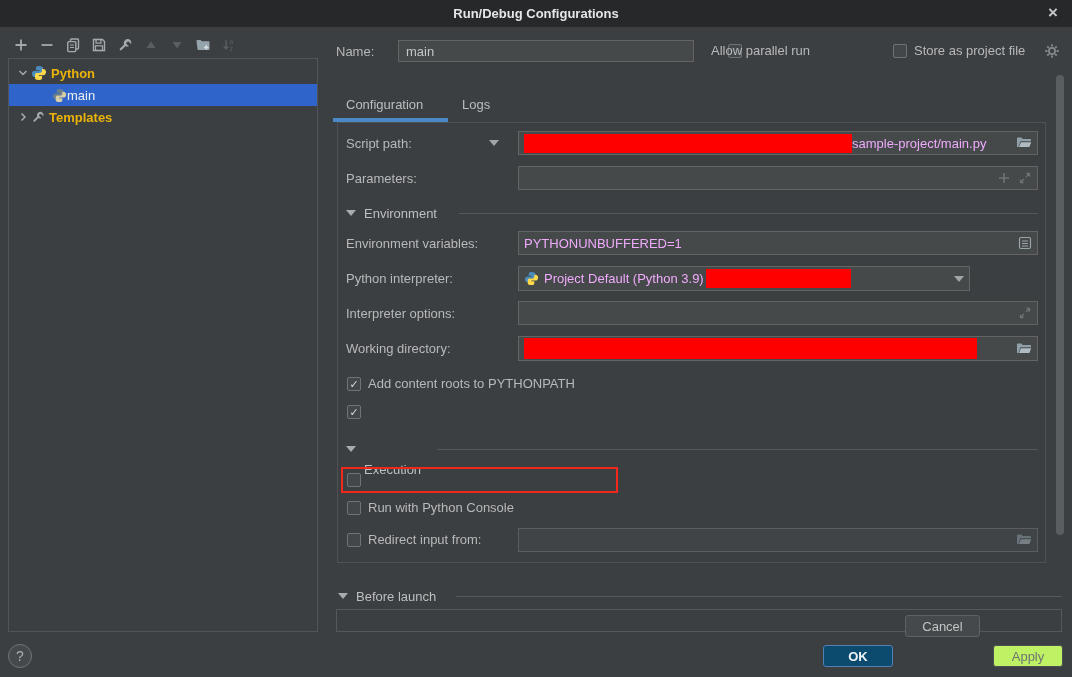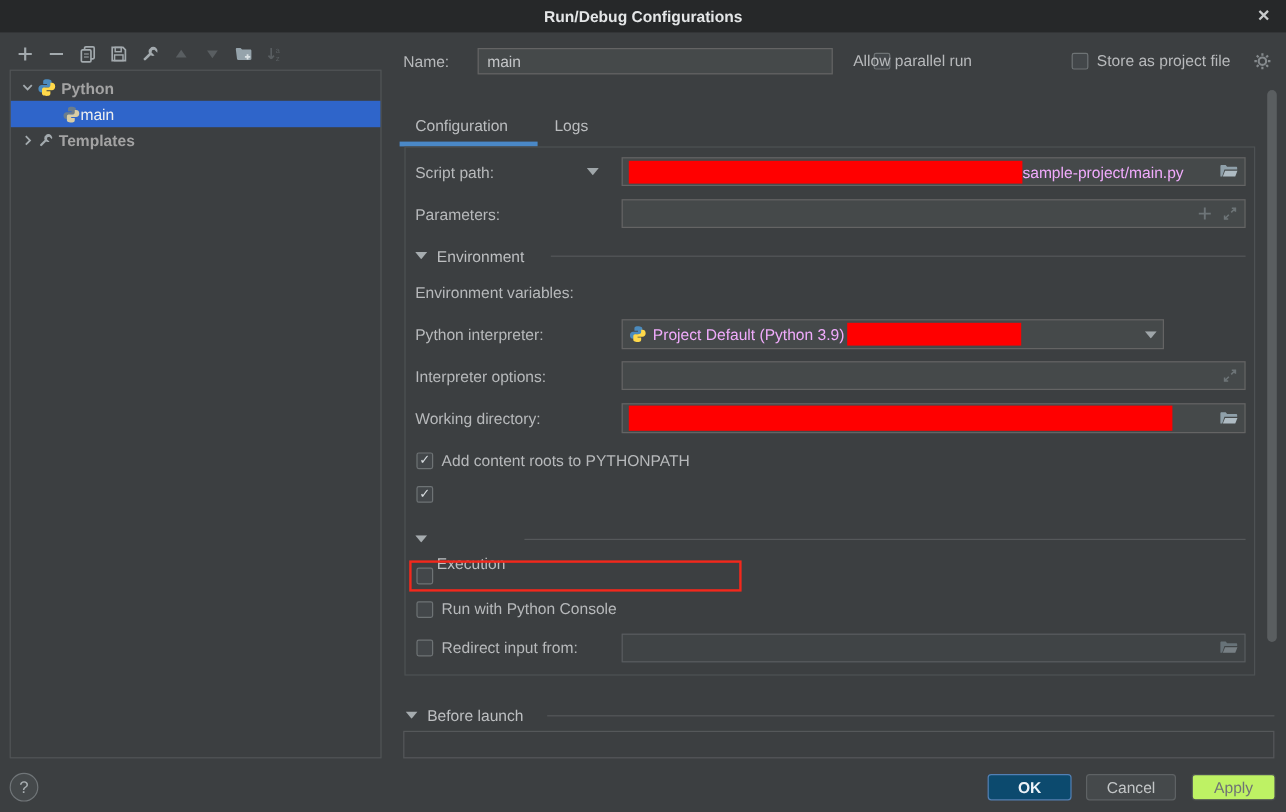--- a/index.html
+++ b/index.html
@@ -11,21 +11,21 @@
             display:flex;align-items:center;justify-content:center;font-weight:bold;color:#e4e6e7;font-size:13px;}
   .close-btn{position:absolute;right:9px;top:3px;width:20px;height:20px;display:flex;align-items:center;
              justify-content:center;color:#c7cacb;font-size:17px;cursor:default;}
   
   .toolbar{position:absolute;left:8px;top:32px;height:26px;display:flex;align-items:center;}
   .tico{width:26px;height:22px;display:flex;align-items:center;justify-content:center;}
   
   .tree{position:absolute;left:8px;top:58px;width:310px;height:574px;border:1px solid #525557;box-sizing:border-box;background:#3c3f41;}
   .trow{height:22px;display:flex;align-items:center;white-space:nowrap;}
   .trow .gap{width:4px;}
-  .tlabel-bold{font-weight:bold;color:#a3a3a3;}
+  .tlabel-bold{font-weight:bold;color:#eab308;}
   .trow.selected{background:#2f65ca;color:#eceef0;}
   .chev{width:16px;display:flex;align-items:center;justify-content:center;}
   .muted-py{filter:saturate(.3) brightness(.95);}
   
   .field{position:absolute;height:24px;background:#45494a;border:1px solid #646464;box-sizing:border-box;
          display:flex;align-items:center;padding:0 5px;color:#f0abfc;overflow:hidden;}
   .field.disabled{background:#404446;border-color:#595d5f;}
   .redact{background:#ff0000;height:19px;flex:none;}
   .spacer{flex:1;}
   .lbl{position:absolute;color:#b7b9bb;white-space:nowrap;}
@@ -34,21 +34,21 @@
       box-sizing:border-box;display:flex;align-items:center;justify-content:center;color:#d6dbde;font-size:11px;line-height:1;}
   .content-box{position:absolute;left:337px;top:122px;width:709px;height:441px;border:1px solid #4e5254;box-sizing:border-box;}
   .tab{position:absolute;color:#bbbdbf;}
   .tab-underline{position:absolute;left:333px;top:118px;width:115px;height:4px;background:#4a88c7;}
   .scroll-thumb{position:absolute;left:1056px;top:75px;width:8px;height:460px;background:#5a5e60;border-radius:4px;}
   .annotation{position:absolute;left:341px;top:467px;width:277px;height:26px;border:2px solid #f3281c;box-sizing:border-box;}
   
   .btn{position:absolute;height:22px;border-radius:3px;display:flex;align-items:center;justify-content:center;
        box-sizing:border-box;font-size:13px;}
   .btn-ok{left:823px;top:645px;width:70px;background:#0c4a6e;border:1px solid #5280b4;color:#eef3f8;font-weight:bold;}
-  .btn-cancel{left:905px;top:645px;width:75px;background:#45494b;border:1px solid #5e6264;color:#c2c5c6;}
+  .btn-cancel{left:905px;top:615px;width:75px;background:#45494b;border:1px solid #5e6264;color:#c2c5c6;}
   .btn-apply{left:993px;top:645px;width:70px;background:#bef264;border:1px solid #4b4f51;color:#6f7375;}
   .help{position:absolute;left:8px;top:644px;width:24px;height:24px;border:1px solid #707578;border-radius:50%;
         box-sizing:border-box;display:flex;align-items:center;justify-content:center;color:#a9afb2;font-size:14px;background:#45494b;}
   .before-box{position:absolute;left:336px;top:609px;width:726px;height:23px;border:1px solid #55585a;box-sizing:border-box;}
   svg{display:block;}
 </style>
 </head>
 <body>
 
 <div class="dialog">
@@ -218,20 +218,30 @@
 
   <span class="abs" style="left:346px;top:210px;">
     <svg width="10" height="6" viewBox="0 0 10 6">
         <path d="M0 0h10L5 6z" fill="#a6acaf"></path>
       </svg>
     </span>
   <span class="lbl" style="left:364px;top:206px;color:#bdbfc1;">Environment</span>
   <div class="sect-line" style="left:459px;top:213px;width:579px;"></div>
 
   <span class="lbl" style="left:346px;top:236px;">Environment variables:</span>
+  <div class="field" style="left:518px;top:231px;width:520px;">
+    <span>PYTHONUNBUFFERED=1</span>
+    <span class="spacer"></span>
+    <span>
+      <svg width="14" height="14" viewBox="0 0 14 14">
+          <rect x="1.5" y="1.5" width="11" height="11" rx="1.5" fill="none" stroke="#9aa4a8" stroke-width="1.2"></rect>
+          <path d="M4 5h6M4 7.5h6M4 10h6" stroke="#9aa4a8" stroke-width="1.1"></path>
+        </svg>
+      </span>
+  </div>
 
   <span class="lbl" style="left:346px;top:271px;">Python interpreter:</span>
   <div class="field" style="left:518px;top:266px;width:452px;height:25px;">
     <span style="margin-right:5px;">
       <svg width="15" height="15" viewBox="0 0 16 16">
           <path fill="#4b8bbe" d="M8 1C5.2 1 5 2.2 5 3v2h3.2v.8H3.8C2.2 5.8 1 6.9 1 8.9 1 11 2.2 12 3.8 12H5v-1.8C5 8.4 6.3 8 8 8h2.4c1 0 1.6-.8 1.6-1.8V3c0-1-.9-2-4-2z"></path>
           <path fill="#ffd94a" d="M8 15c2.8 0 3-1.2 3-2v-2H7.8v-.8h4.4c1.6 0 2.8-1.1 2.8-3.1C15 5 13.8 4 12.2 4H11v1.8C11 7.6 9.7 8 8 8H5.6C4.6 8 4 8.8 4 9.8V13c0 1 .9 2 4 2z"></path>
         </svg>
       </span>
     <span>Project Default (Python 3.9)</span>

